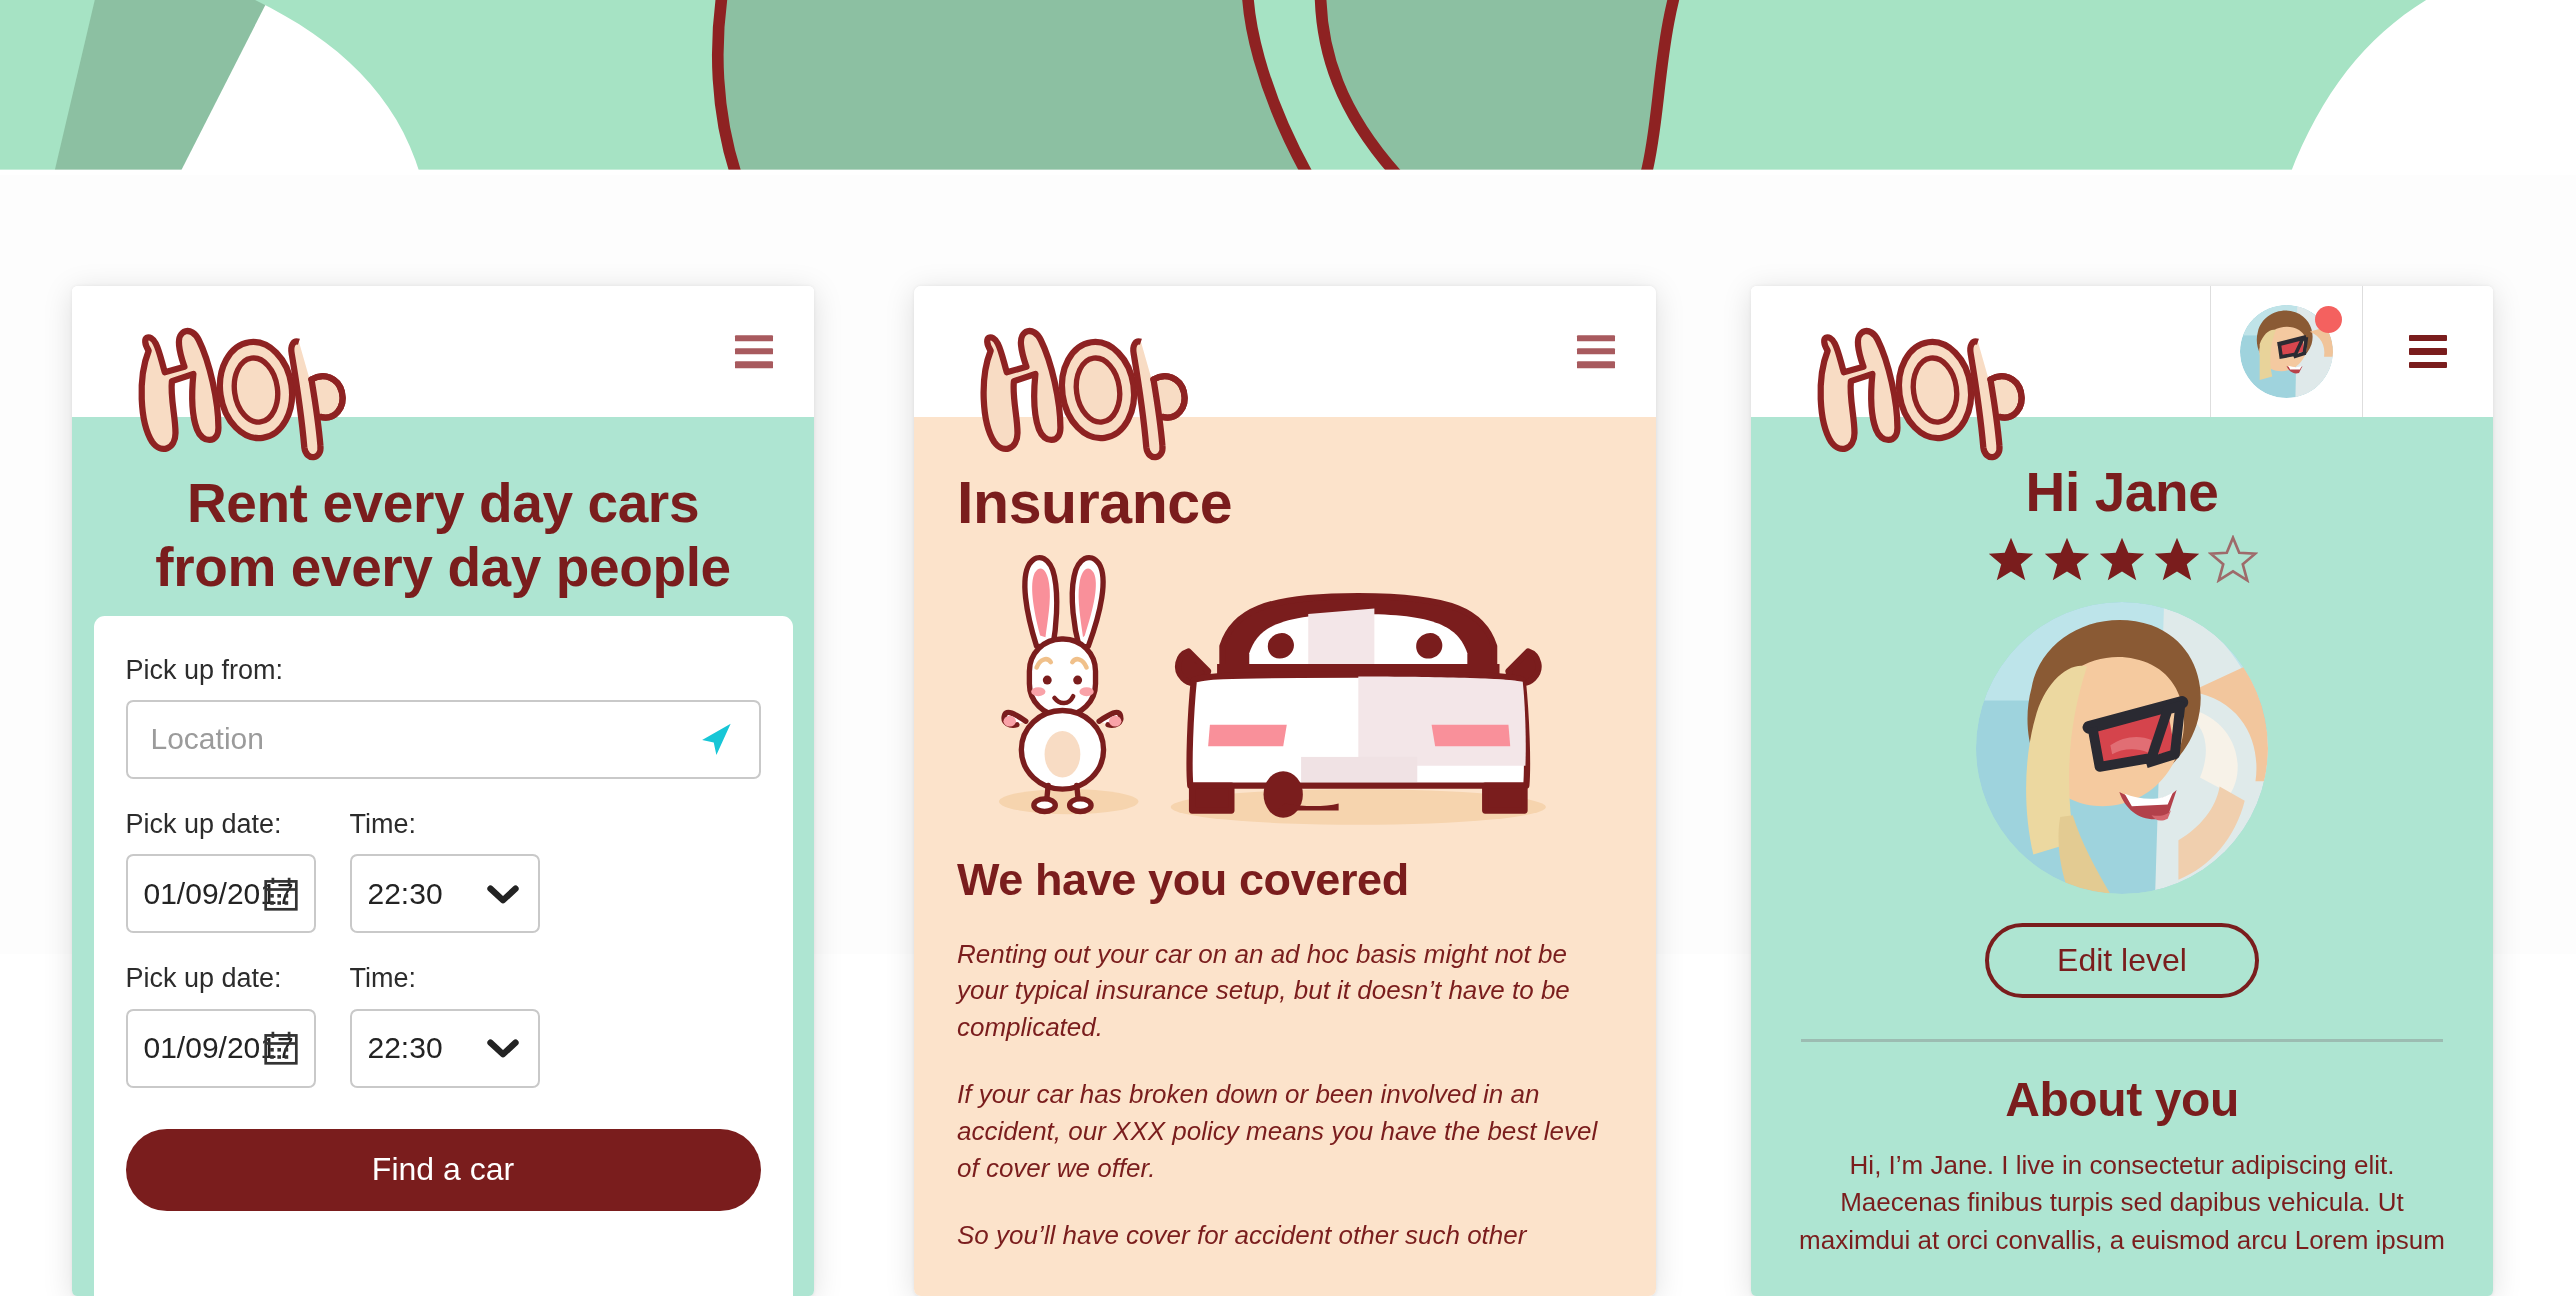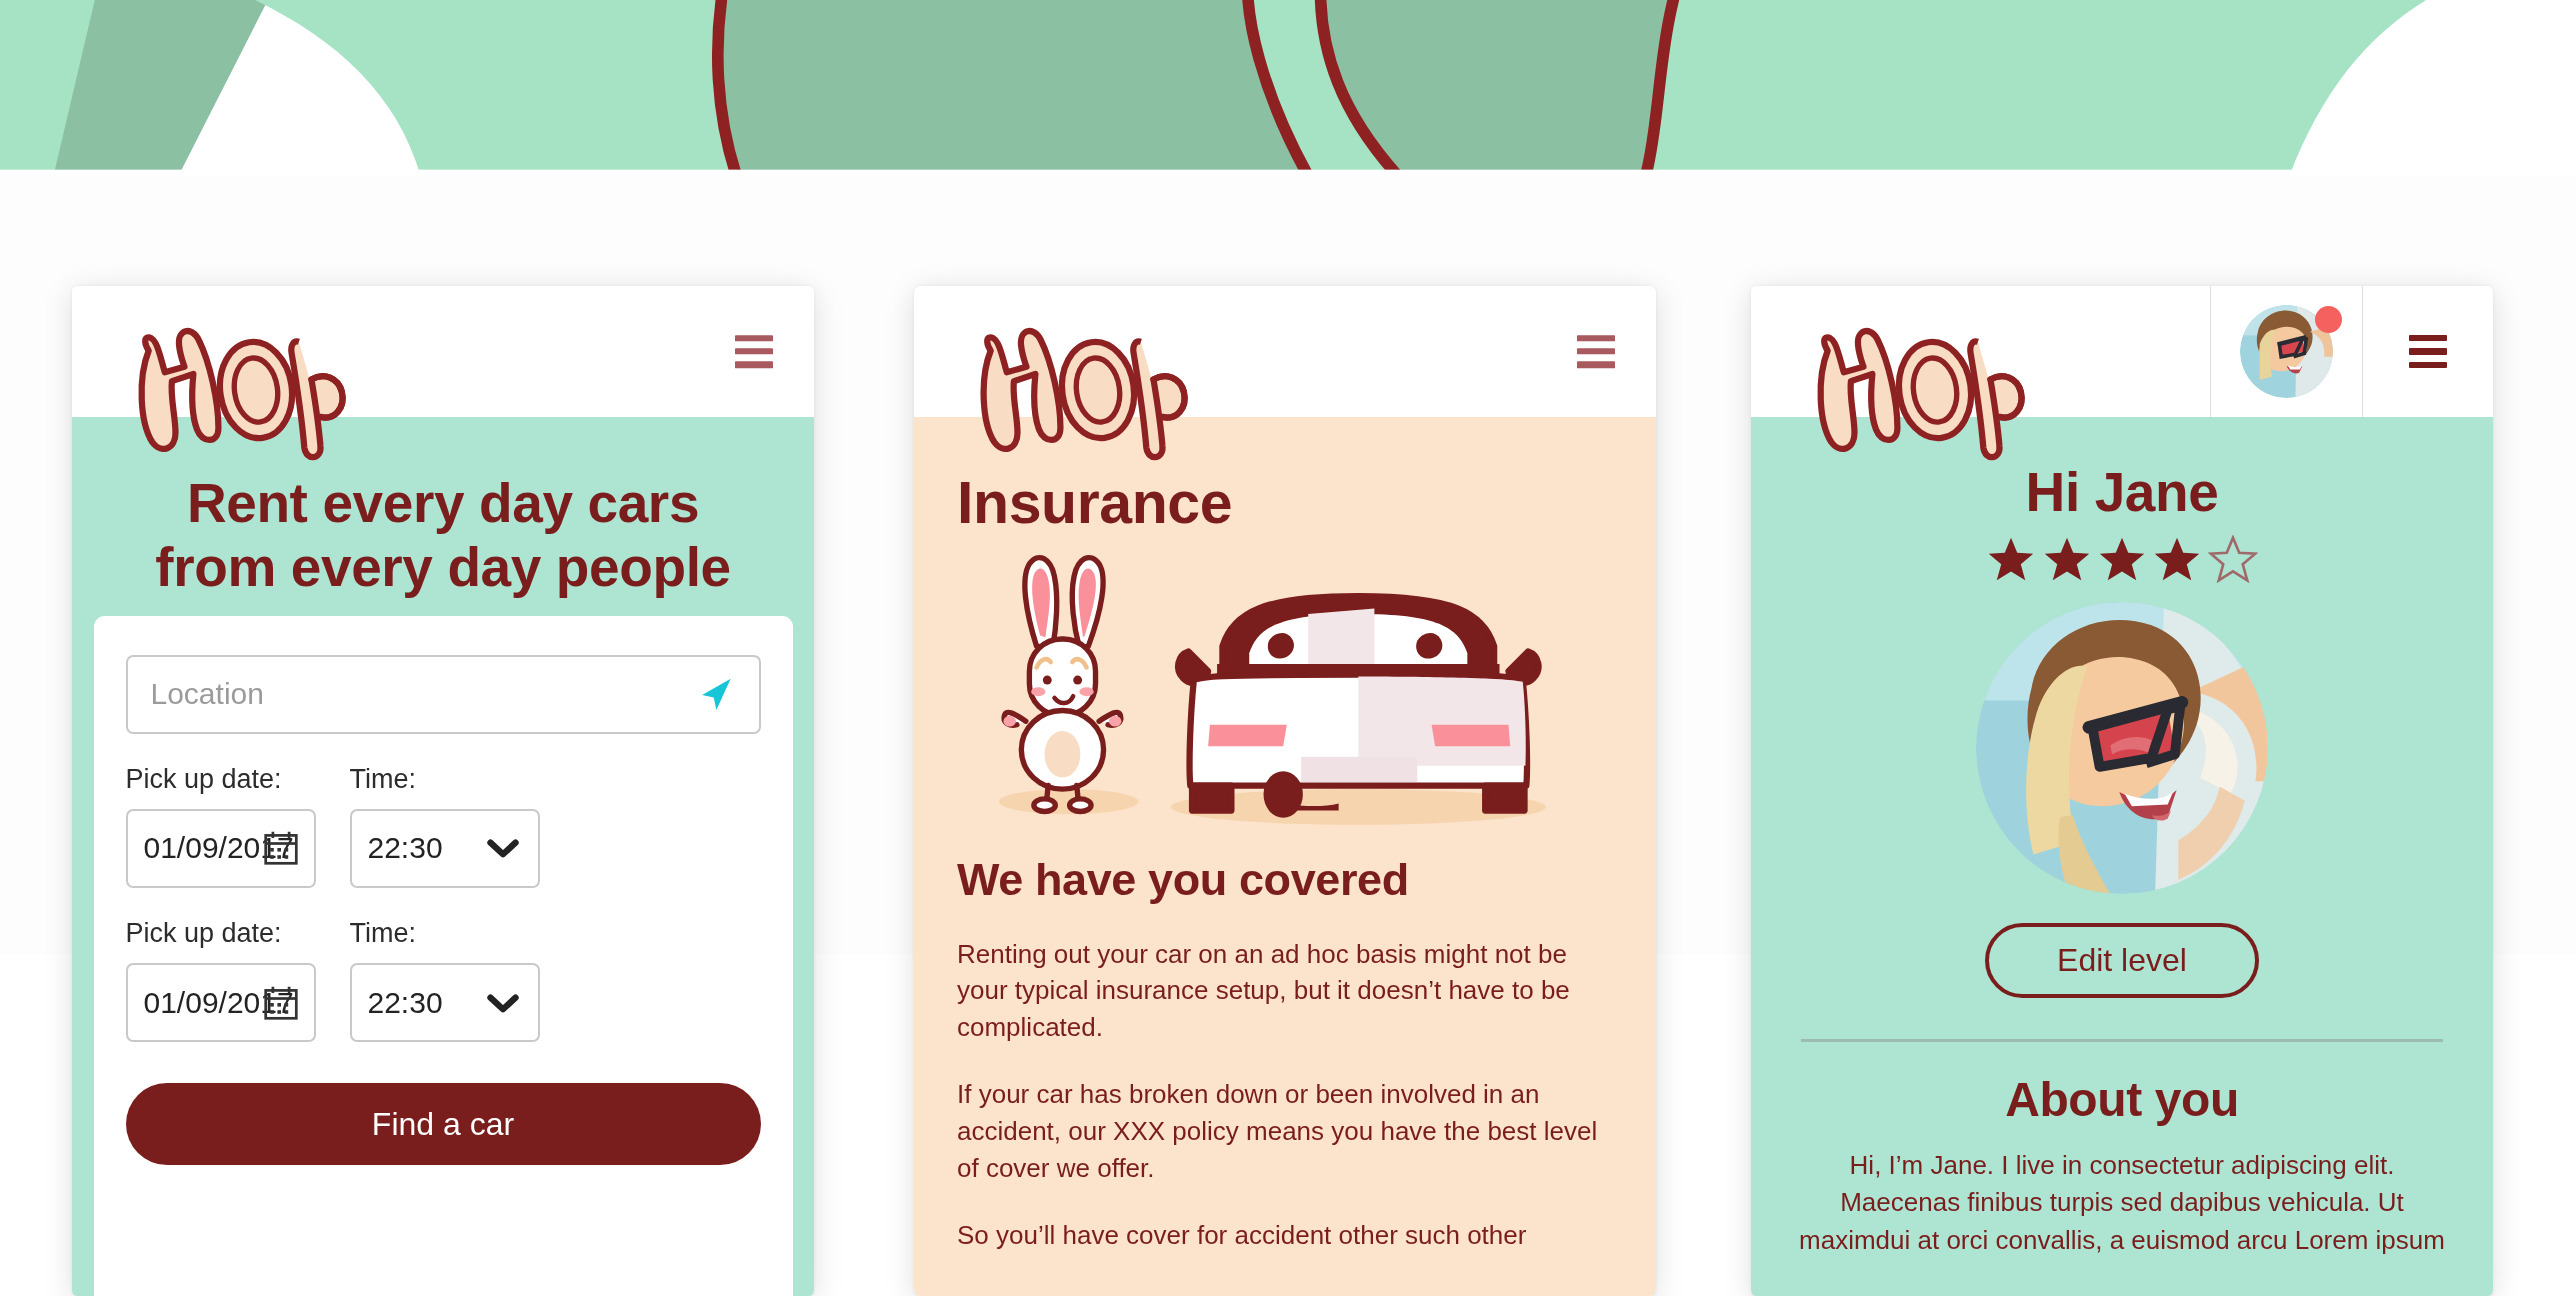--- a/index.html
+++ b/index.html
@@ -80,21 +80,21 @@
     display: flex; align-items: center; justify-content: center;
     color: #ffffff; font-size: 32px; cursor: pointer;
   }
 
   
   .c2-body { background: #fce3cb; height: 879px; padding: 0; position: relative; }
   .c2-title { color: #7a1d1d; font-weight: bold; font-size: 59px; padding: 52px 0 0 43px; letter-spacing: -0.4px; }
   .c2-illu { width: 100%; height: 295px; margin-top: 9px; }
   .c2-illu svg { display: block; margin: 0 auto; }
   .c2-sub { color: #7a1d1d; font-weight: bold; font-size: 45px; padding: 12.5px 0 0 43px; letter-spacing: -0.4px; }
-  .c2-para { color: #7a1d1d; font-size: 26px; line-height: 1.42; padding: 0 50px 0 43px; margin-top: 30px; }
+  .c2-para { color: #7a1d1d; font-size: 26px; line-height: 1.42; padding: 0 50px 0 43px; margin-top: 30px; font-style: italic; }
   .c2-para.p2 { margin-top: 30px; }
   .c2-para.p3 { margin-top: 30px; }
 
   
   .c3-body { background: #aee5d2; height: 879px; position: relative; }
   .c3-greet { color: #7a1d1d; font-weight: bold; font-size: 55px; text-align: center; padding-top: 43px; letter-spacing: -0.4px; }
   .stars { display: flex; justify-content: center; gap: 5.4px; margin-top: 10.7px; }
   .stars svg { width: 50px; height: 48px; display: block; }
   .big-avatar {
     width: 292px; height: 292px; border-radius: 50%; margin: 19.7px auto 0 auto;
@@ -156,20 +156,21 @@
       </div>
     </div>
 
     <div class="c1-hero">
       <div class="c1-title">
         <div>Rent every day cars</div>
         <div>from every day people</div>
       </div>
 
       <div class="c1-form">
+        <div class="fld-label">Pick up from:</div>
         <div class="txt-input">
           <span class="ph">Location</span>
           <svg class="nav-arrow" viewBox="0 0 46 46">
             <path d="M40,6 L8,24 L21,27 L24,41 Z" fill="#17c6d6"></path>
           </svg>
         </div>
 
         <div class="row2">
           <div class="col-date">
             <div class="fld-label">Pick up date:</div>

